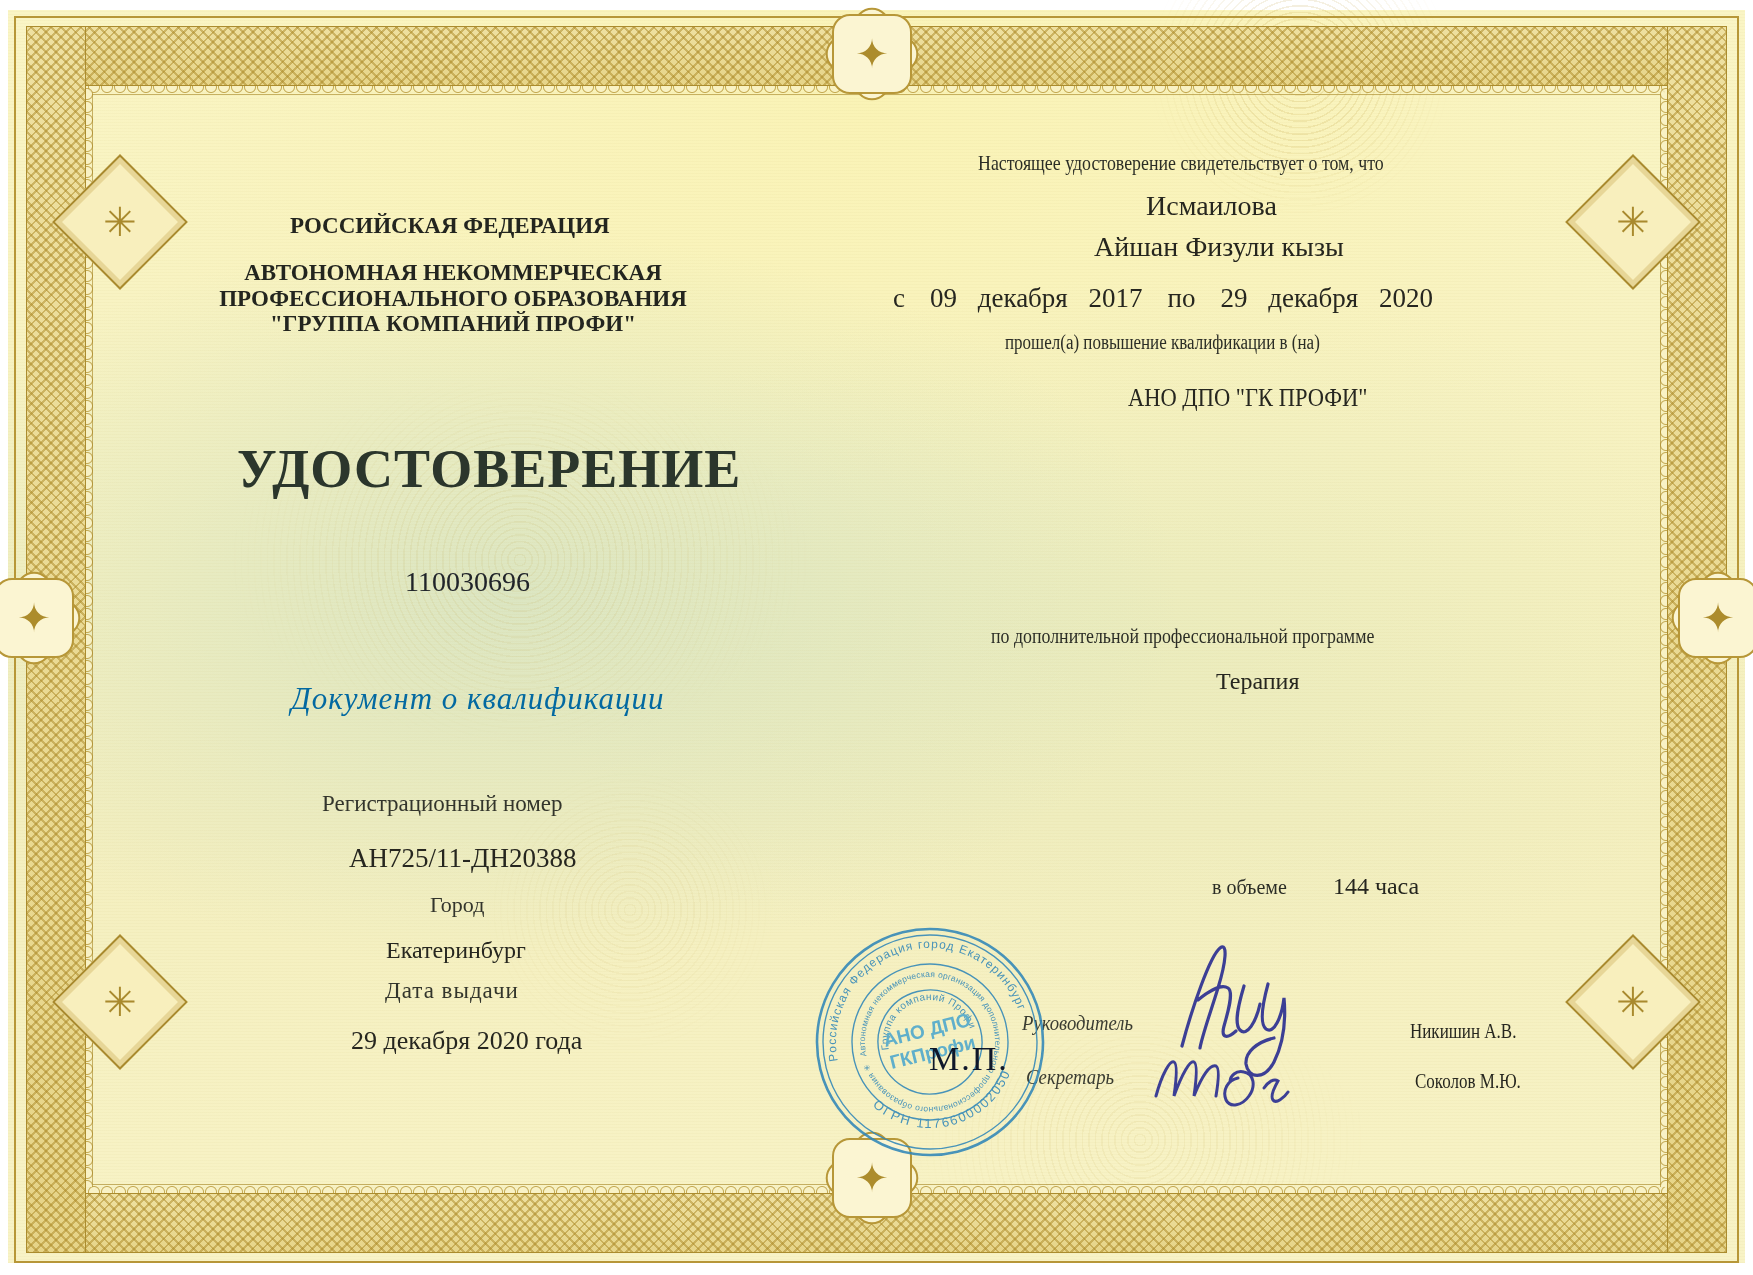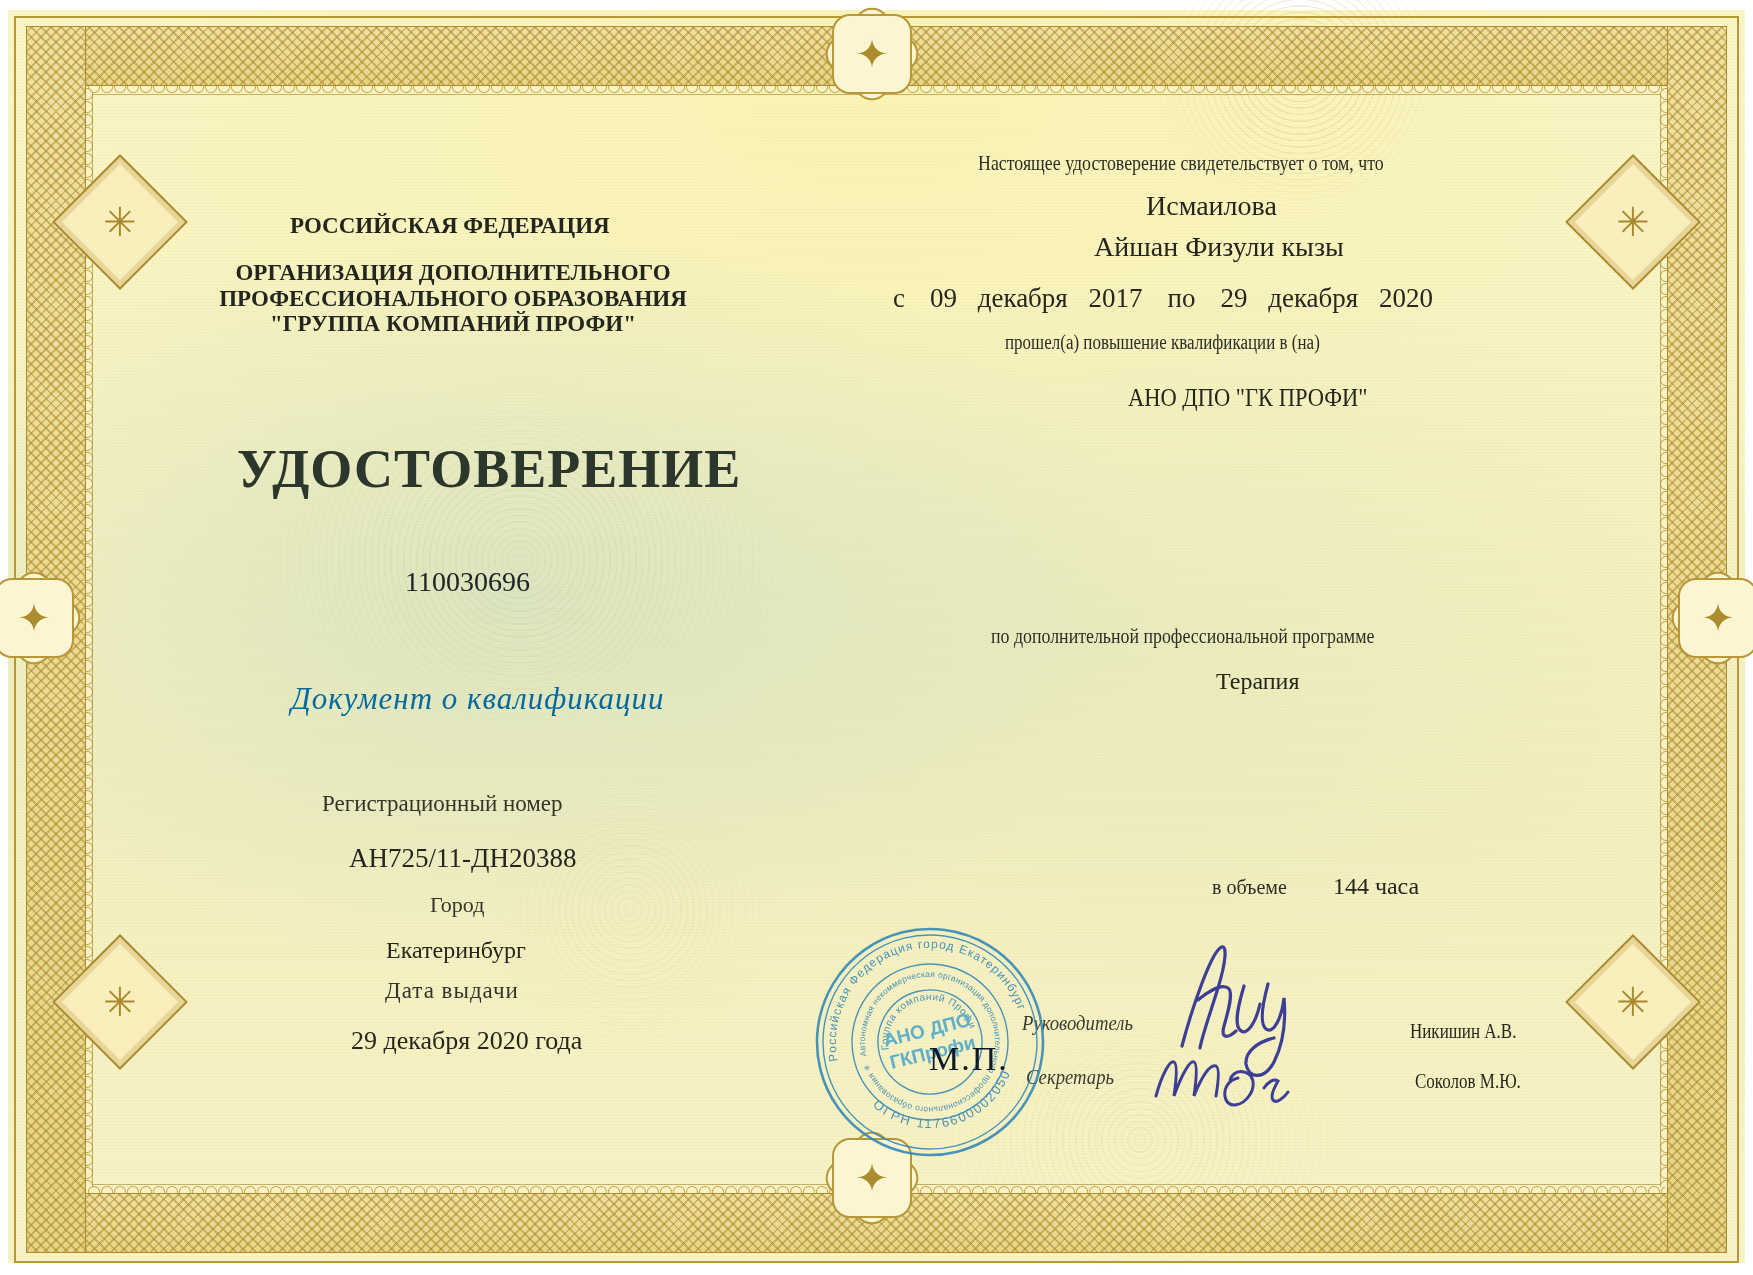--- a/index.html
+++ b/index.html
@@ -120,21 +120,21 @@
   <div class="corner c-tr"></div>
   <div class="corner c-bl"></div>
   <div class="corner c-br"></div>
   <div class="medal m-top"></div>
   <div class="medal m-bottom"></div>
   <div class="medal m-left"></div>
   <div class="medal m-right"></div>
 
   <div class="txt country">РОССИЙСКАЯ ФЕДЕРАЦИЯ</div>
   <div class="org">
-    <div>ОРГАНИЗАЦИЯ ДОПОЛНИТЕЛЬНОГО</div>
+    <div>АВТОНОМНАЯ НЕКОММЕРЧЕСКАЯ</div>
     <div>ПРОФЕССИОНАЛЬНОГО ОБРАЗОВАНИЯ</div>
     <div>"ГРУППА КОМПАНИЙ ПРОФИ"</div>
   </div>
   <div class="txt title">УДОСТОВЕРЕНИЕ</div>
   <div class="txt blank-num">110030696</div>
   <div class="txt doc-type">Документ о квалификации</div>
   <div class="txt reg-label">Регистрационный номер</div>
   <div class="txt reg-num">АН725/11-ДН20388</div>
   <div class="txt city-label">Город</div>
   <div class="txt city-value">Екатеринбург</div>

